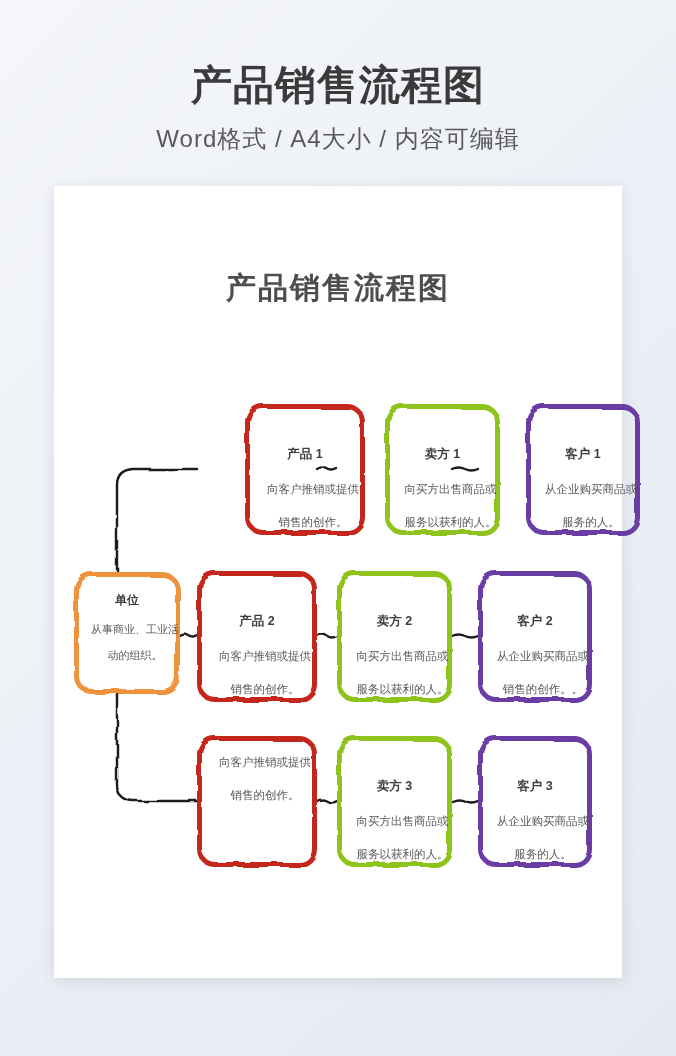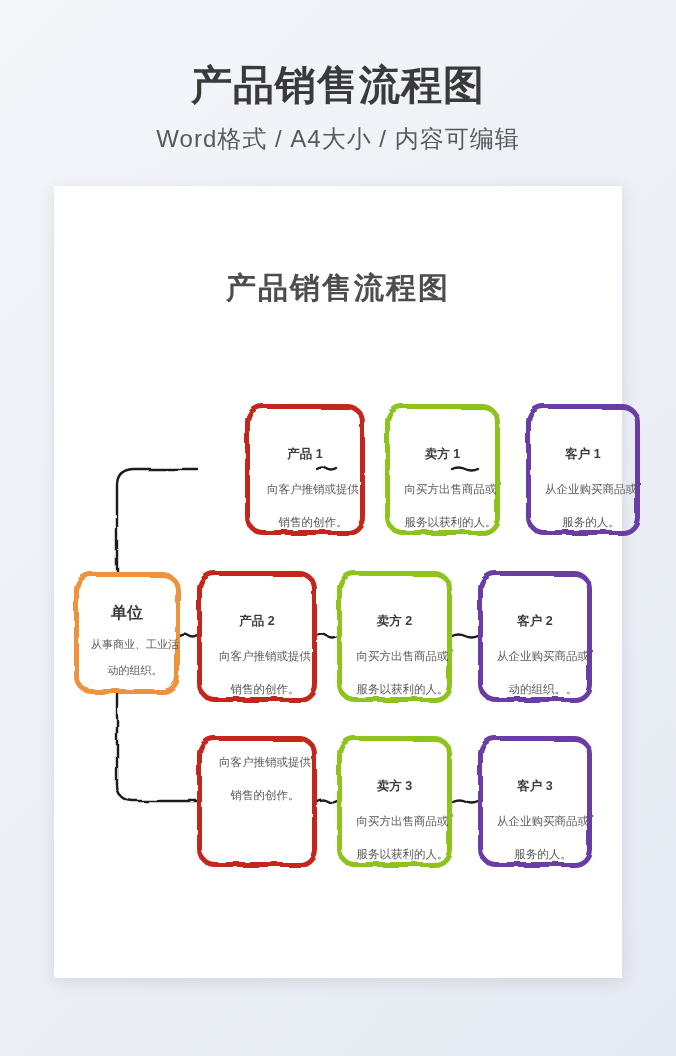--- a/index.html
+++ b/index.html
@@ -44,21 +44,21 @@
   
   .node.big { width:120px; height:131px; }
   .node.big .bx-title { padding-top:42px; }
   .node.big .bx-body  { margin-top:10px; line-height:33px; }
   .col-product  { left:143px; }
   .col-seller   { left:283px; width:115px !important; }
   .col-customer { left:424px; width:114px !important; }
   .row1 { top:218px;margin-left:48px; } .row2 { top:385px; } .row3 { top:550px; }
   
   .node.unit { left:20px; top:386px; width:106px; height:122px; }
-  .node.unit .bx-title { padding-top:31px; font-size:16px; }
+  .node.unit .bx-title { padding-top:20px; font-size:12px; }
   .node.unit .bx-body  { margin-top:7px; line-height:26px; font-size:11px; }
 </style>
 </head>
 <body>
 
 <div class="header">
   <div class="header-title">产品销售流程图</div>
   <div class="header-subtitle">Word格式 / A4大小 / 内容可编辑</div>
 </div>
 
@@ -149,21 +149,21 @@
     <div class="bx-body">
       <div>从企业购买商品或</div>
       <div>服务的人。</div>
     </div>
   </div>
   <div class="node big customer col-customer row2">
     <div class="bx-border"></div>
     <div class="bx-title">客户 2</div>
     <div class="bx-body">
       <div>从企业购买商品或</div>
-      <div>动的组织。。</div>
+      <div>销售的创作。。</div>
     </div>
   </div>
   <div class="node big customer col-customer row3">
     <div class="bx-border"></div>
     <div class="bx-title">客户 3</div>
     <div class="bx-body">
       <div>从企业购买商品或</div>
       <div>服务的人。</div>
     </div>
   </div>

